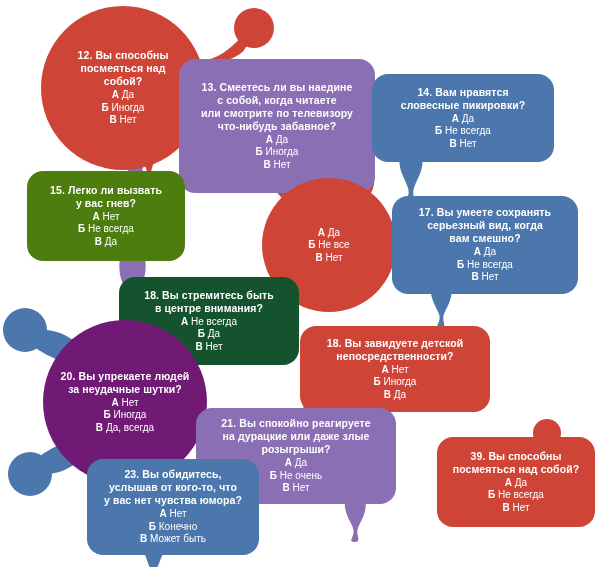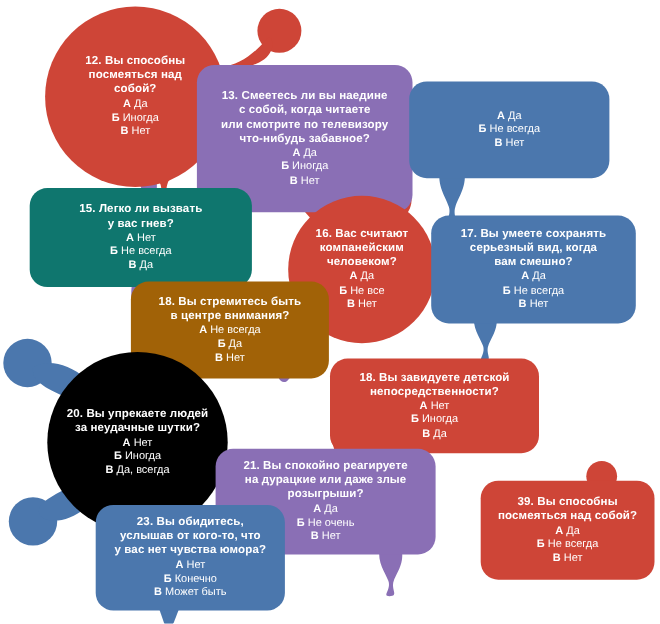--- a/index.html
+++ b/index.html
@@ -174,80 +174,79 @@
 или смотрите по телевизору
 что-нибудь забавное?</div>
     <div class="answers">
       <div class="ln"><span class="k">А</span> <span>Да</span></div>
       <div class="ln"><span class="k">Б</span> <span>Иногда</span></div>
       <div class="ln"><span class="k">В</span> <span>Нет</span></div>
     </div>
   </div>
 
   <div class="bubble rect" style="left:372px; top:74px; width:182px; height:88px; background:#4b77ad;">
-    <div class="answers">
-      <div class="ln"><span class="k">А</span> <span>Да</span></div>
-      <div class="ln"><span class="k">Б</span> <span>Не всегда</span></div>
-      <div class="ln"><span class="k">В</span> <span>Нет</span></div>
-    </div>
-  </div>
-
-  <div class="bubble rect" style="left:27px; top:171px; width:202px; height:90px; background:#0f766e;">
+    <div class="q-text">14. Вам нравятся
+словесные пикировки?</div>
+    <div class="answers">
+      <div class="ln"><span class="k">А</span> <span>Да</span></div>
+      <div class="ln"><span class="k">Б</span> <span>Не всегда</span></div>
+      <div class="ln"><span class="k">В</span> <span>Нет</span></div>
+    </div>
+  </div>
+
+  <div class="bubble rect" style="left:27px; top:171px; width:158px; height:90px; background:#4d7c0f;">
     <div class="q-text">15. Легко ли вызвать
 у вас гнев?</div>
     <div class="answers">
       <div class="ln"><span class="k">А</span> <span>Нет</span></div>
       <div class="ln"><span class="k">Б</span> <span>Не всегда</span></div>
       <div class="ln"><span class="k">В</span> <span>Да</span></div>
     </div>
   </div>
 
   <div class="bubble circle" style="left:262px; top:178px; width:134px; height:134px; background:#ce4537;">
-    <div class="q-text">16. Вас считают
-компанейским
-человеком?</div>
     <div class="answers">
       <div class="ln"><span class="k">А</span> <span>Да</span></div>
       <div class="ln"><span class="k">Б</span> <span>Не все</span></div>
       <div class="ln"><span class="k">В</span> <span>Нет</span></div>
     </div>
   </div>
 
   <div class="bubble rect" style="left:392px; top:196px; width:186px; height:98px; background:#4b77ad;">
     <div class="q-text">17. Вы умеете сохранять
 серьезный вид, когда
 вам смешно?</div>
     <div class="answers">
       <div class="ln"><span class="k">А</span> <span>Да</span></div>
       <div class="ln"><span class="k">Б</span> <span>Не всегда</span></div>
       <div class="ln"><span class="k">В</span> <span>Нет</span></div>
     </div>
   </div>
 
-  <div class="bubble rect" style="left:119px; top:256px; width:180px; height:88px; background:#a16207;">
+  <div class="bubble rect" style="left:119px; top:277px; width:180px; height:88px; background:#14532d;">
     <div class="q-text">18. Вы стремитесь быть
 в центре внимания?</div>
     <div class="answers">
       <div class="ln"><span class="k">А</span> <span>Не всегда</span></div>
       <div class="ln"><span class="k">Б</span> <span>Да</span></div>
       <div class="ln"><span class="k">В</span> <span>Нет</span></div>
     </div>
   </div>
 
   <div class="bubble rect" style="left:300px; top:326px; width:190px; height:86px; background:#ce4537;">
     <div class="q-text">18. Вы завидуете детской
 непосредственности?</div>
     <div class="answers">
       <div class="ln"><span class="k">А</span> <span>Нет</span></div>
       <div class="ln"><span class="k">Б</span> <span>Иногда</span></div>
       <div class="ln"><span class="k">В</span> <span>Да</span></div>
     </div>
   </div>
 
-  <div class="bubble circle" style="left:43px; top:320px; width:164px; height:164px; background:#000000;">
+  <div class="bubble circle" style="left:43px; top:320px; width:164px; height:164px; background:#701a75;">
     <div class="q-text">20. Вы упрекаете людей
 за неудачные шутки?</div>
     <div class="answers">
       <div class="ln"><span class="k">А</span> <span>Нет</span></div>
       <div class="ln"><span class="k">Б</span> <span>Иногда</span></div>
       <div class="ln"><span class="k">В</span> <span>Да, всегда</span></div>
     </div>
   </div>
 
   <div class="bubble rect" style="left:196px; top:408px; width:200px; height:96px; background:#8a6fb5;">

